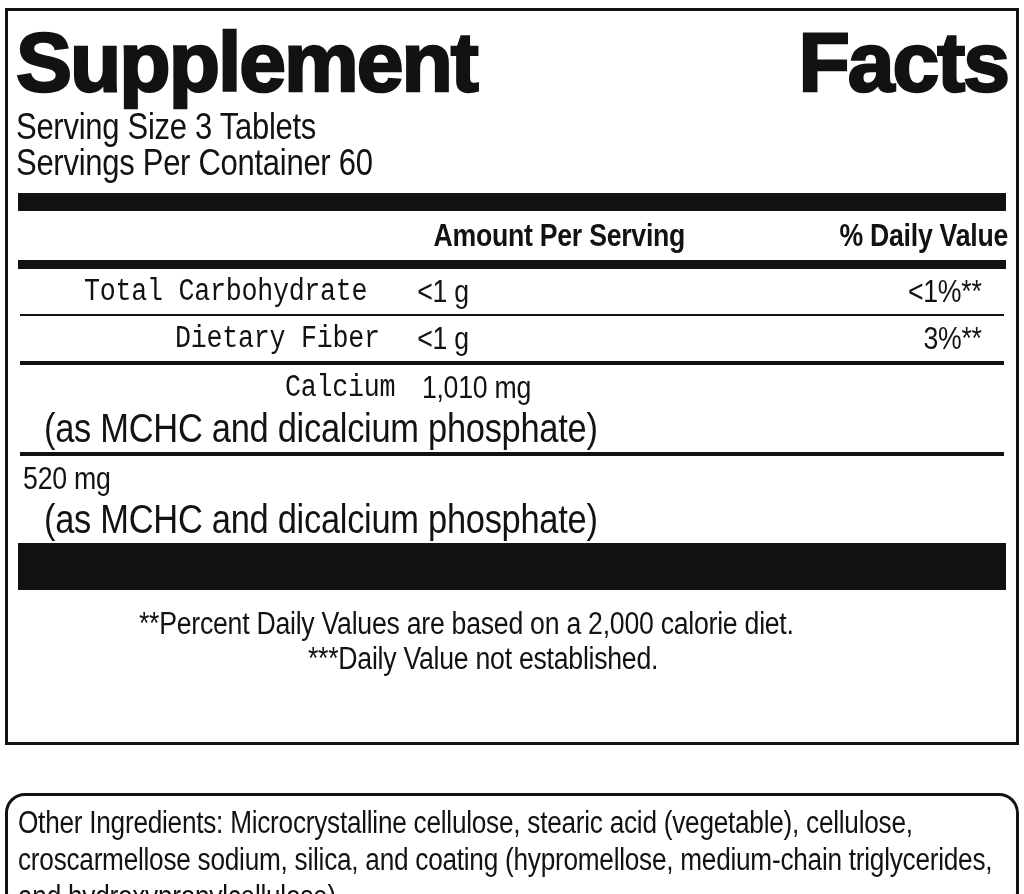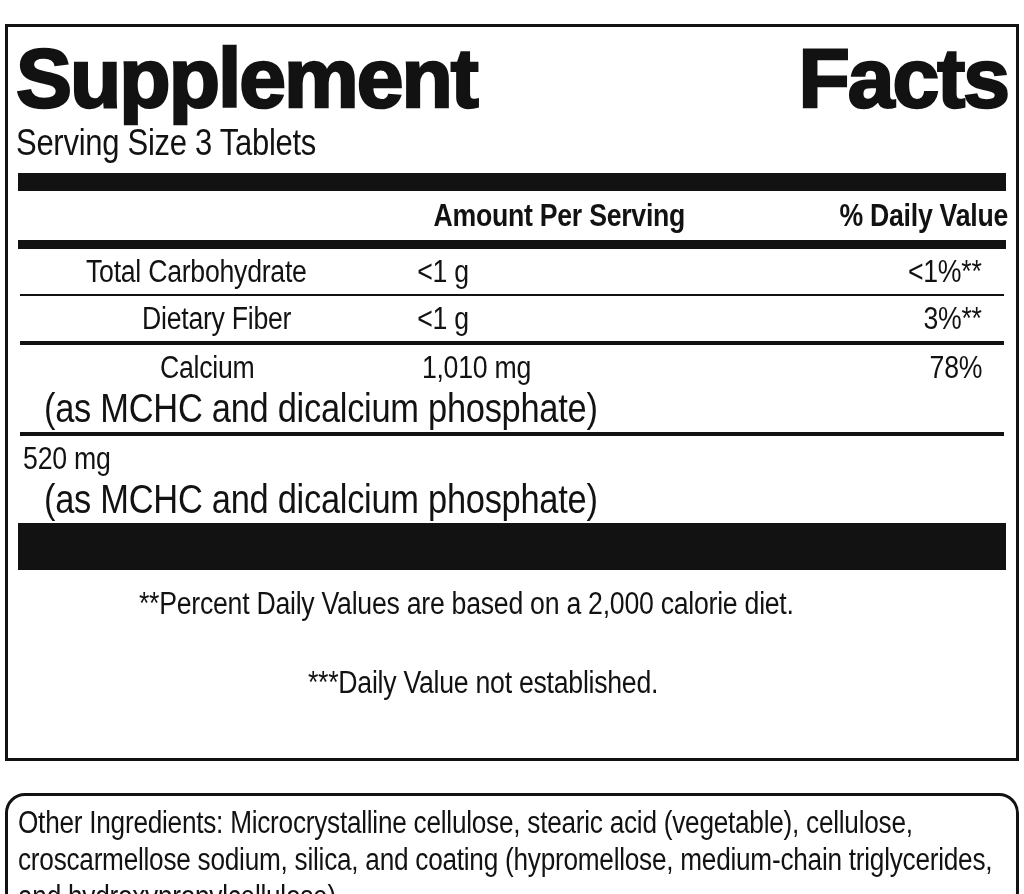--- a/index.html
+++ b/index.html
@@ -9,21 +9,21 @@
     background: #ffffff;
     font-family: "Liberation Sans", sans-serif;
     color: #121212;
   }
   .stage { position: relative; width: 1024px; height: 894px; background: #fff; }
 
   .panel {
     position: absolute; left: 5px; width: 1014px;
     border: 3px solid #121212; background: #fff;
   }
-  .panel-main { top: 24px; height: 737px; padding: 0 8px; overflow: hidden; }
+  .panel-main { top: 8px; height: 737px; padding: 0 8px; overflow: hidden; }
   .panel-other { top: 793px; height: 119px; padding: 8px 10px; overflow: hidden; border-radius: 20px; }
 
   
   .cx { display: inline-block; transform: scaleX(0.86); white-space: nowrap; letter-spacing: -0.3px; }
   .ol { transform-origin: 0 50%; }
   .oc { transform-origin: 50% 50%; }
   .or { transform-origin: 100% 50%; }
 
   .title {
     margin: 0; padding-top: 4px;
@@ -34,58 +34,59 @@
   }
   .serving-line { font-size: 36px; line-height: 36px; }
 
   .bar { background: #121212; margin: 0 2px; }
   .bar-thick-top { height: 18px; margin-top: 12px; }
   .bar-med      { height: 9px; }
   .bar-thick-2  { height: 22px; }
   .bar-thick-3  { height: 25px; }
 
   .grid { display: grid; grid-template-columns: 1fr 310px 285px; }
-  .cell-name { text-align: center; }
+  .cell-name { text-align: right; font-family: Liberation Mono, monospace; }
   .cell-amt  { }
   .cell-dv   { text-align: right; }
   .dv-inset  { padding-right: 26px; }
 
   .hdr-row { font-size: 31px; font-weight: bold; line-height: 36px; padding: 7px 0 6px; }
 
   .nrow-line1 { font-size: 31px; line-height: 36px; padding: 5px 0 4px; }
   .nrow-sub   { font-size: 40px; line-height: 36px; padding: 0 0 6px 28px; }
   .ind { padding-left: 28px; }
   .raise { position: relative; top: -7px; }
 
   .divider { height: 2px; background: #121212; margin: 0 4px; }
   .divider-med { height: 4px; }
 
   .footnotes { padding-top: 16px; text-align: center; }
   .fn { font-size: 31px; line-height: 35px; }
   .fn-1 { padding-left: 16px; }
-  .fn-2 { padding-left: 0; margin-top: 44px; }
+  .fn-2 { padding-left: 0; }
 
   .other-text {
     margin: 0;
     font-size: 31px; line-height: 37px;
     width: 1168px;
     transform: scaleX(0.845); transform-origin: 0 0;
     letter-spacing: -0.3px;
   }
 </style>
 </head>
 <body>
 
 <div class="stage">
 
   <section class="panel panel-main">
 
     <h1 class="title">Supplement Facts</h1>
 
     <div class="serving-line"><span class="cx ol">Serving Size 3 Tablets</span></div>
+    <div class="serving-line"><span class="cx ol">Servings Per Container 60</span></div>
 
     <div class="bar bar-thick-top"></div>
 
     <div class="grid hdr-row">
       <div class="cell-name"></div>
       <div class="cell-amt"><span class="cx oc">Amount Per Serving</span></div>
       <div class="cell-dv"><span class="cx or">% Daily Value</span></div>
     </div>
 
     <div class="bar bar-med"></div>
@@ -107,21 +108,20 @@
         <div class="cell-dv dv-inset"><span class="cx or">3%**</span></div>
       </div>
     </div>
 
     <div class="divider divider-med"></div>
 
     <div>
       <div class="grid nrow-line1">
         <div class="cell-name"><span class="cx ol">Calcium</span></div>
         <div class="cell-amt"><span class="cx oc">1,010 mg</span></div>
-        <div class="cell-dv dv-inset"><span class="cx or">78%</span></div>
       </div>
       <div class="nrow-sub"><span class="cx ol">(as MCHC and dicalcium phosphate)</span></div>
     </div>
 
     <div class="divider divider-med"></div>
 
     <div>
       <div class="grid nrow-line1">
         <div class="cell-amt"><span class="cx oc">520 mg</span></div>
       </div>

